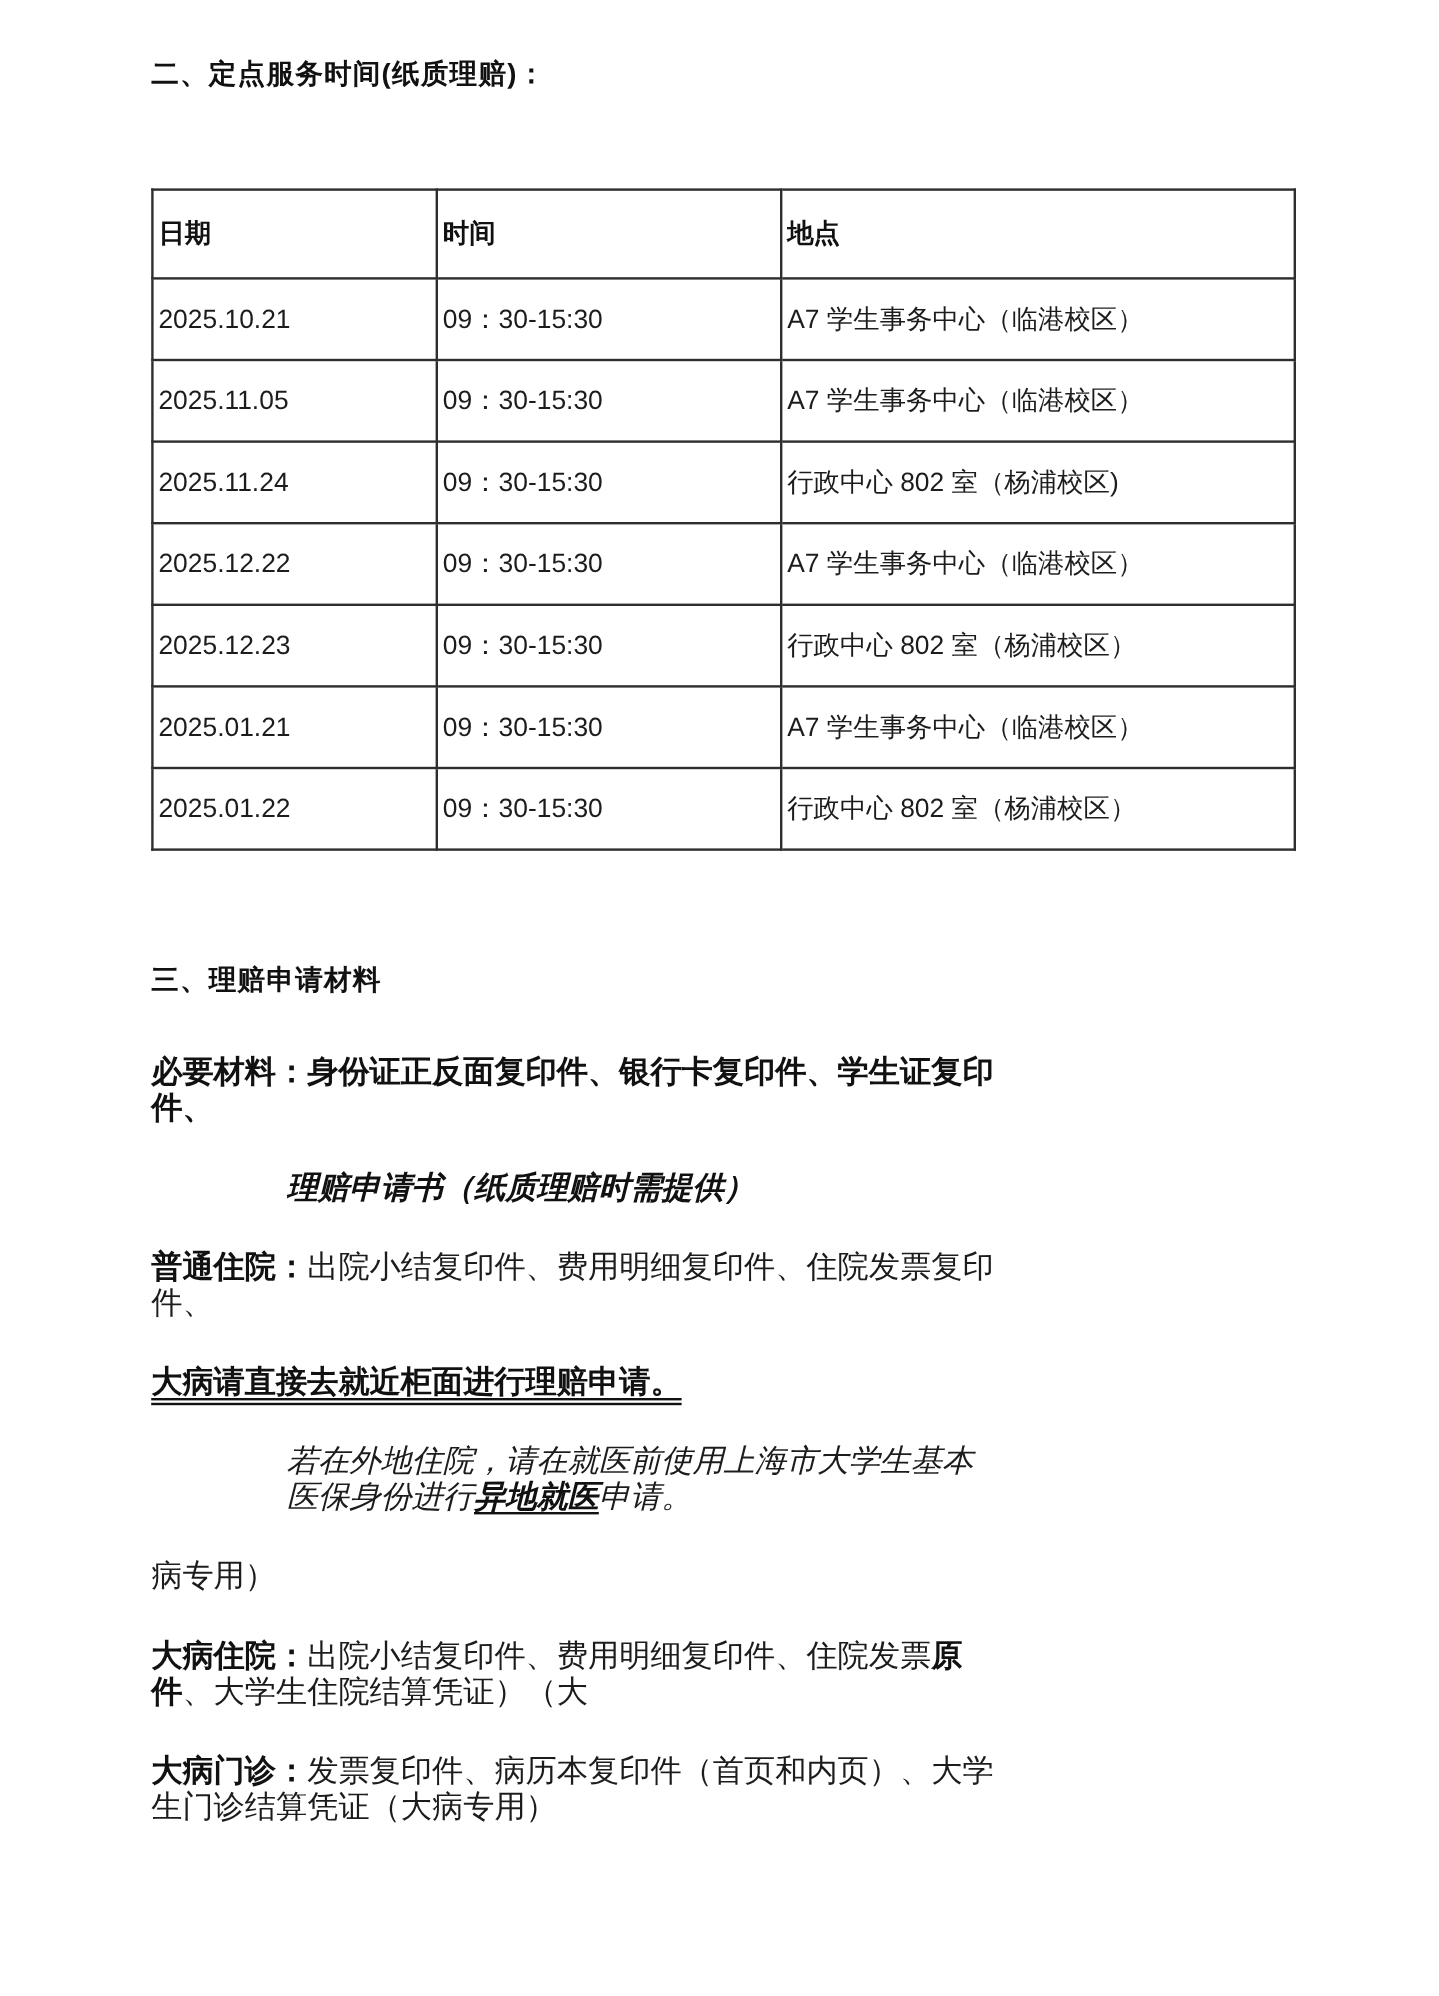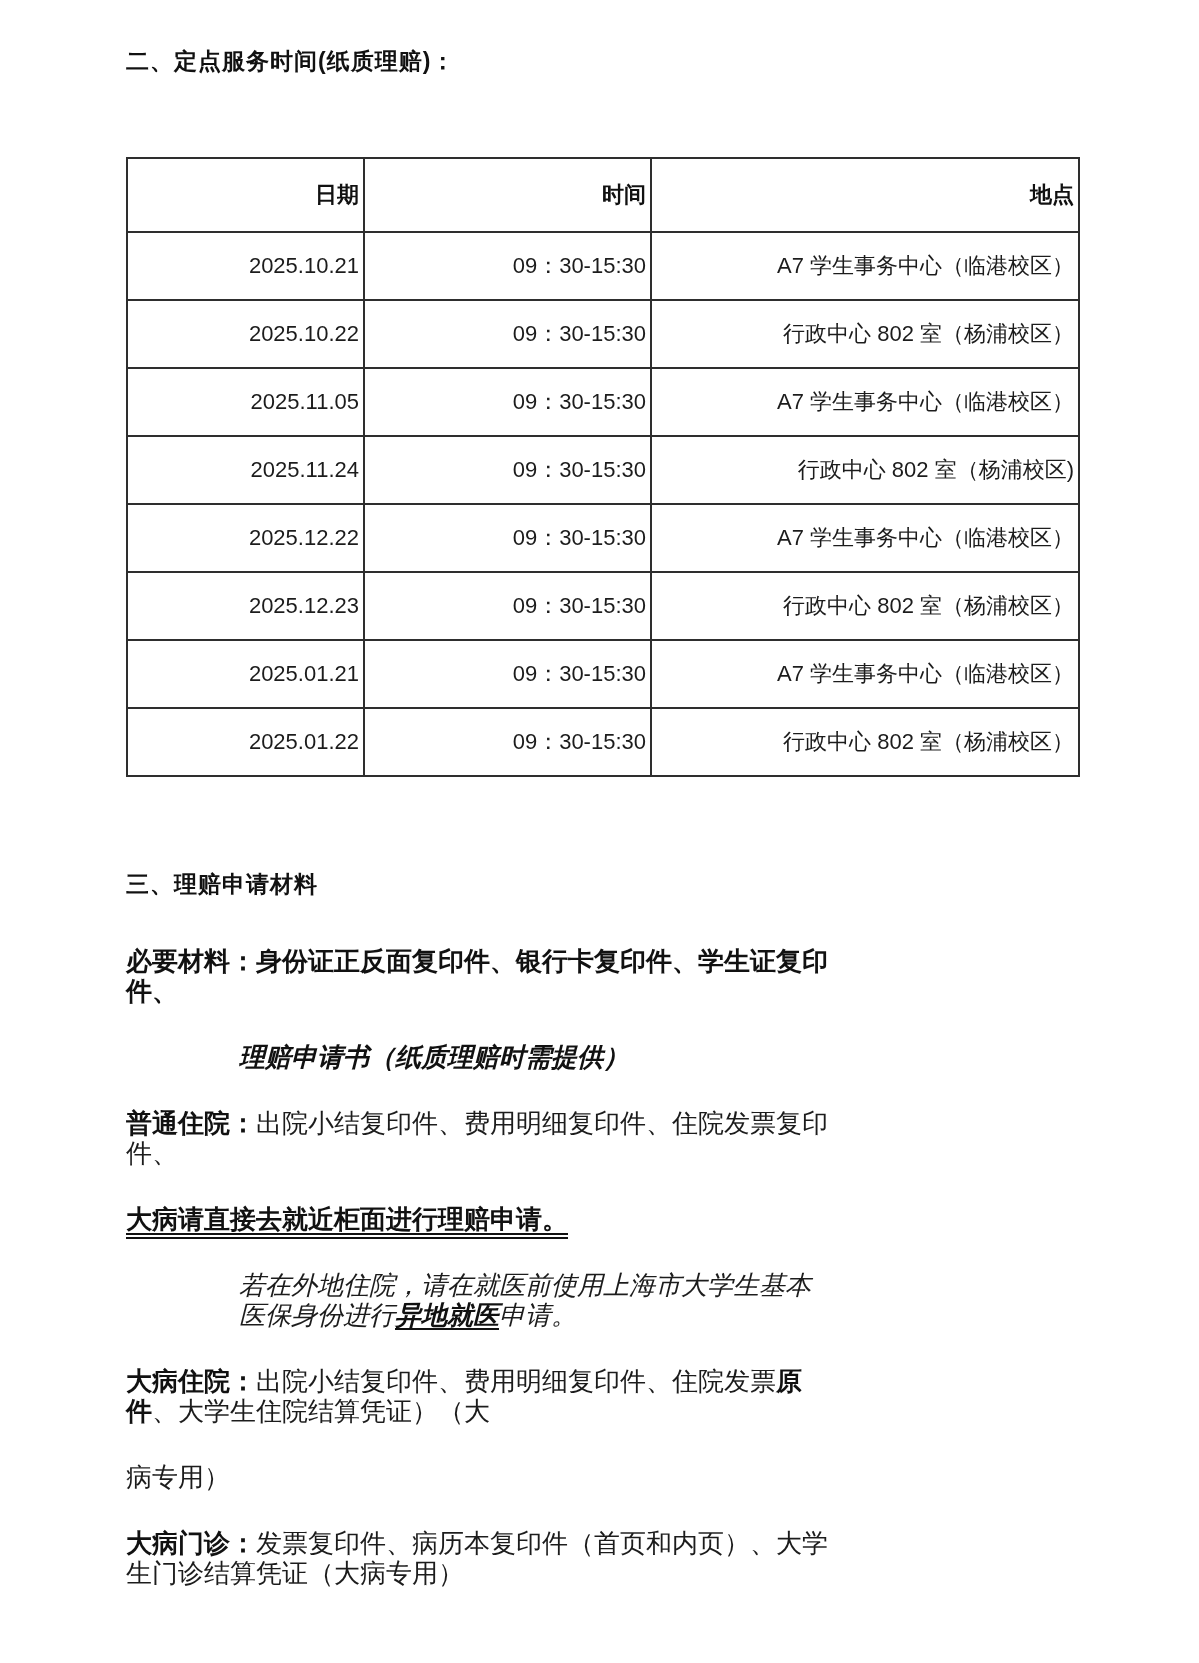--- a/index.html
+++ b/index.html
@@ -32,21 +32,21 @@
   table.schedule {
     border-collapse: collapse;
     table-layout: fixed;
     width: 952px;
     margin-top: 80px;
     background: #ffffff;
   }
   table.schedule th,
   table.schedule td {
     border: 2px solid #2e2e2e;
-    text-align: right;
+    text-align: left;
     vertical-align: middle;
     font-size: 22px;
     padding: 0 4px;
     color: #1c1c1c;
   }
   table.schedule th {
     font-weight: bold;
     height: 72px;
     color: #111111;
   }
@@ -97,25 +97,20 @@
         <th>地点</th>
       </tr>
     </thead>
     <tbody>
       <tr>
         <td>2025.10.21</td>
         <td>09：30-15:30</td>
         <td>A7 学生事务中心（临港校区）</td>
       </tr>
       <tr>
-        <td>2025.10.22</td>
-        <td>09：30-15:30</td>
-        <td>行政中心 802 室（杨浦校区）</td>
-      </tr>
-      <tr>
         <td>2025.11.05</td>
         <td>09：30-15:30</td>
         <td>A7 学生事务中心（临港校区）</td>
       </tr>
       <tr>
         <td>2025.11.24</td>
         <td>09：30-15:30</td>
         <td>行政中心 802 室（杨浦校区)</td>
       </tr>
       <tr>
@@ -146,19 +141,19 @@
   <p class="line b">必要材料：身份证正反面复印件、银行卡复印件、学生证复印件、</p>
 
   <p class="line b indent">理赔申请书（纸质理赔时需提供）</p>
 
   <p class="line"><span class="b">普通住院：</span><span>出院小结复印件、费用明细复印件、住院发票复印件、</span></p>
 
   <p class="line"><span class="b uu">大病请直接去就近柜面进行理赔申请。</span></p>
 
   <p class="line indent"><span>若在外地住院，请在就医前使用上海市大学生基本医保身份进行</span><span class="b u">异地就医</span><span>申请。</span></p>
 
+  <p class="line">病专用）</p>
+
   <p class="line"><span class="b">大病住院：</span><span>出院小结复印件、费用明细复印件、住院发票</span><span class="b">原件</span><span>、大学生住院结算凭证）（大</span></p>
-
-  <p class="line">病专用）</p>
 
   <p class="line"><span class="b">大病门诊：</span><span>发票复印件、病历本复印件（首页和内页）、大学生门诊结算凭证（大病专用）</span></p>
 
 </div>
 
 </body></html>

